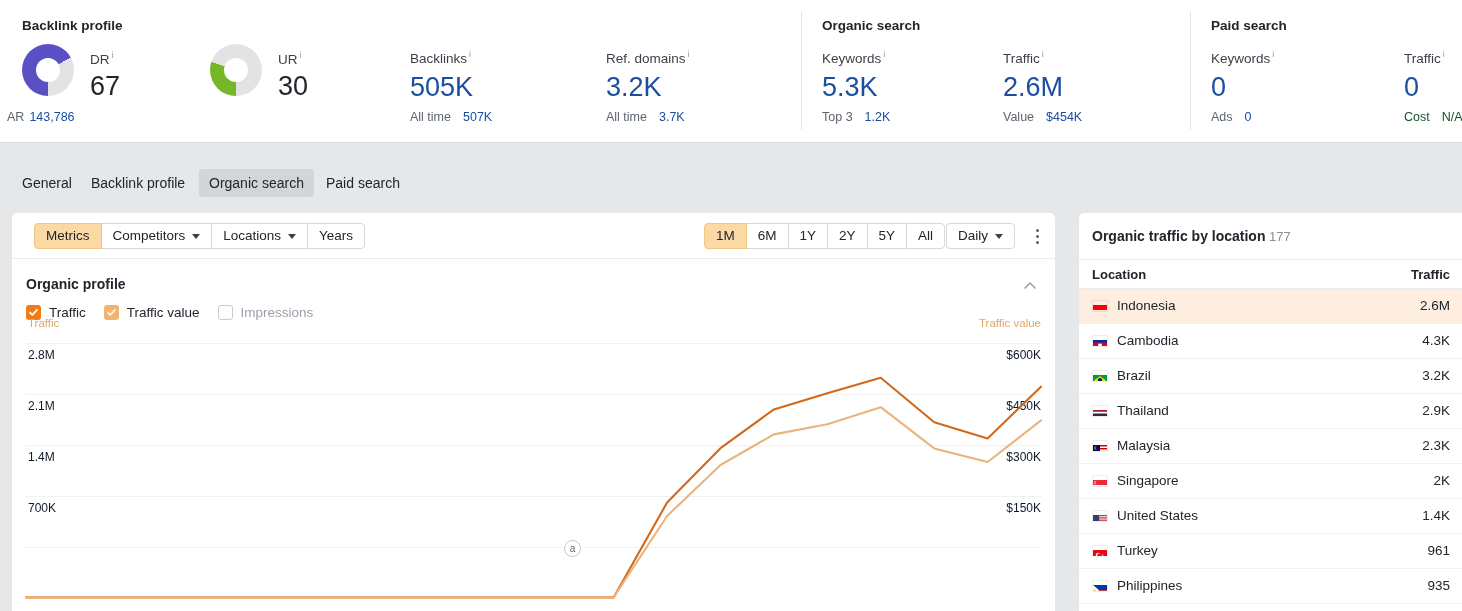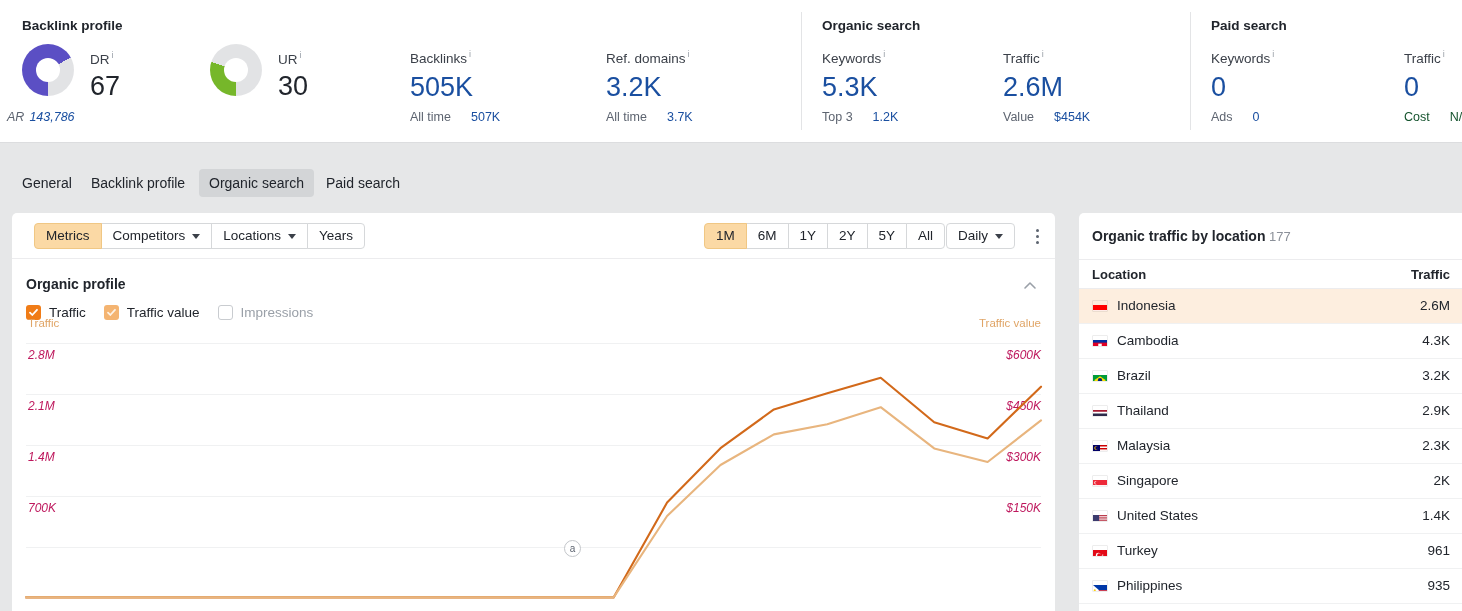--- a/index.html
+++ b/index.html
@@ -33,37 +33,37 @@
     font-style: normal;
   }
   .metric .mval {
     margin-top: 4px; font-size: 27px; color: #21252c; line-height: 32px; font-weight: 400;
   }
   .metric .mval.blue { color: #1a4fa0; }
   .metric .msub {
     position: absolute; top: 64px; left: 0;
     font-size: 12.5px; color: #5d6470; white-space: nowrap;
   }
-  .metric .msub .sv { color: #1a4fa0; margin-left: 20px; }
+  .metric .msub .sv { color: #1a4fa0; margin-left: 12px; }
   .metric .msub.muted, .metric .msub.muted .sv { color: #14532d; }
 
   
   .donut { position: absolute; top: 44px; width: 52px; height: 52px; border-radius: 50%; }
   .donut::after {
     content:""; position:absolute; left:14px; top:14px; width:24px; height:24px;
     background:#fff; border-radius:50%;
   }
   .donut-num {
     position: absolute; font-size: 27px; color: #21252c; line-height: 32px;
   }
   .donut-lbl { position: absolute; font-size: 13.5px; color: #3b4049; }
   .donut-lbl sup { font-size: 9px; color: #9aa0a8; margin-left: 2px; vertical-align: super; }
   .ar-line {
     position: absolute; top: 110px; left: 20px;
-    font-size: 12.5px; color: #5d6470; white-space: nowrap; font-style: italic;
+    font-size: 12.5px; color: #5d6470; white-space: nowrap;
   }
   .ar-line .sv { color: #1a4fa0; margin-left: 5px; }
 
   
   .navtabs {
     position: absolute; left: 0; top: 143px; width: 1462px; height: 70px;
     background: #e6e7e8;
   }
   .navtab {
     position: absolute; top: 26px; height: 28px; line-height: 28px;
@@ -125,21 +125,21 @@
   .lg-txt { font-size: 13.5px; color: #21252c; white-space: nowrap; }
   .lg-txt.dim { color: #9aa0a8; }
 
   
   .plot { position: absolute; left: 0; top: 114px; width: 1043px; height: 306px; }
   .axis-title {
     position: absolute; font-size: 11.5px; color: #e0a567; white-space: nowrap;
   }
   .gridline { position: absolute; left: 14px; width: 1015px; height: 1px; background: #f0f1f2; }
   .ytick {
-    position: absolute; font-size: 12px; color: #be185d; white-space: nowrap; font-style: italic;
+    position: absolute; font-size: 12px; color: #0f172a; white-space: nowrap;
   }
   .ytick.left { left: 16px; }
   .ytick.right { right: 14px; text-align: right; }
   .anno {
     position: absolute; width: 17px; height: 17px; border-radius: 50%;
     background: #fff; border: 1px solid #c3c6ca;
     font-size: 10px; color: #5d6470; text-align: center; line-height: 15px;
     cursor: pointer; z-index: 5;
   }
 

